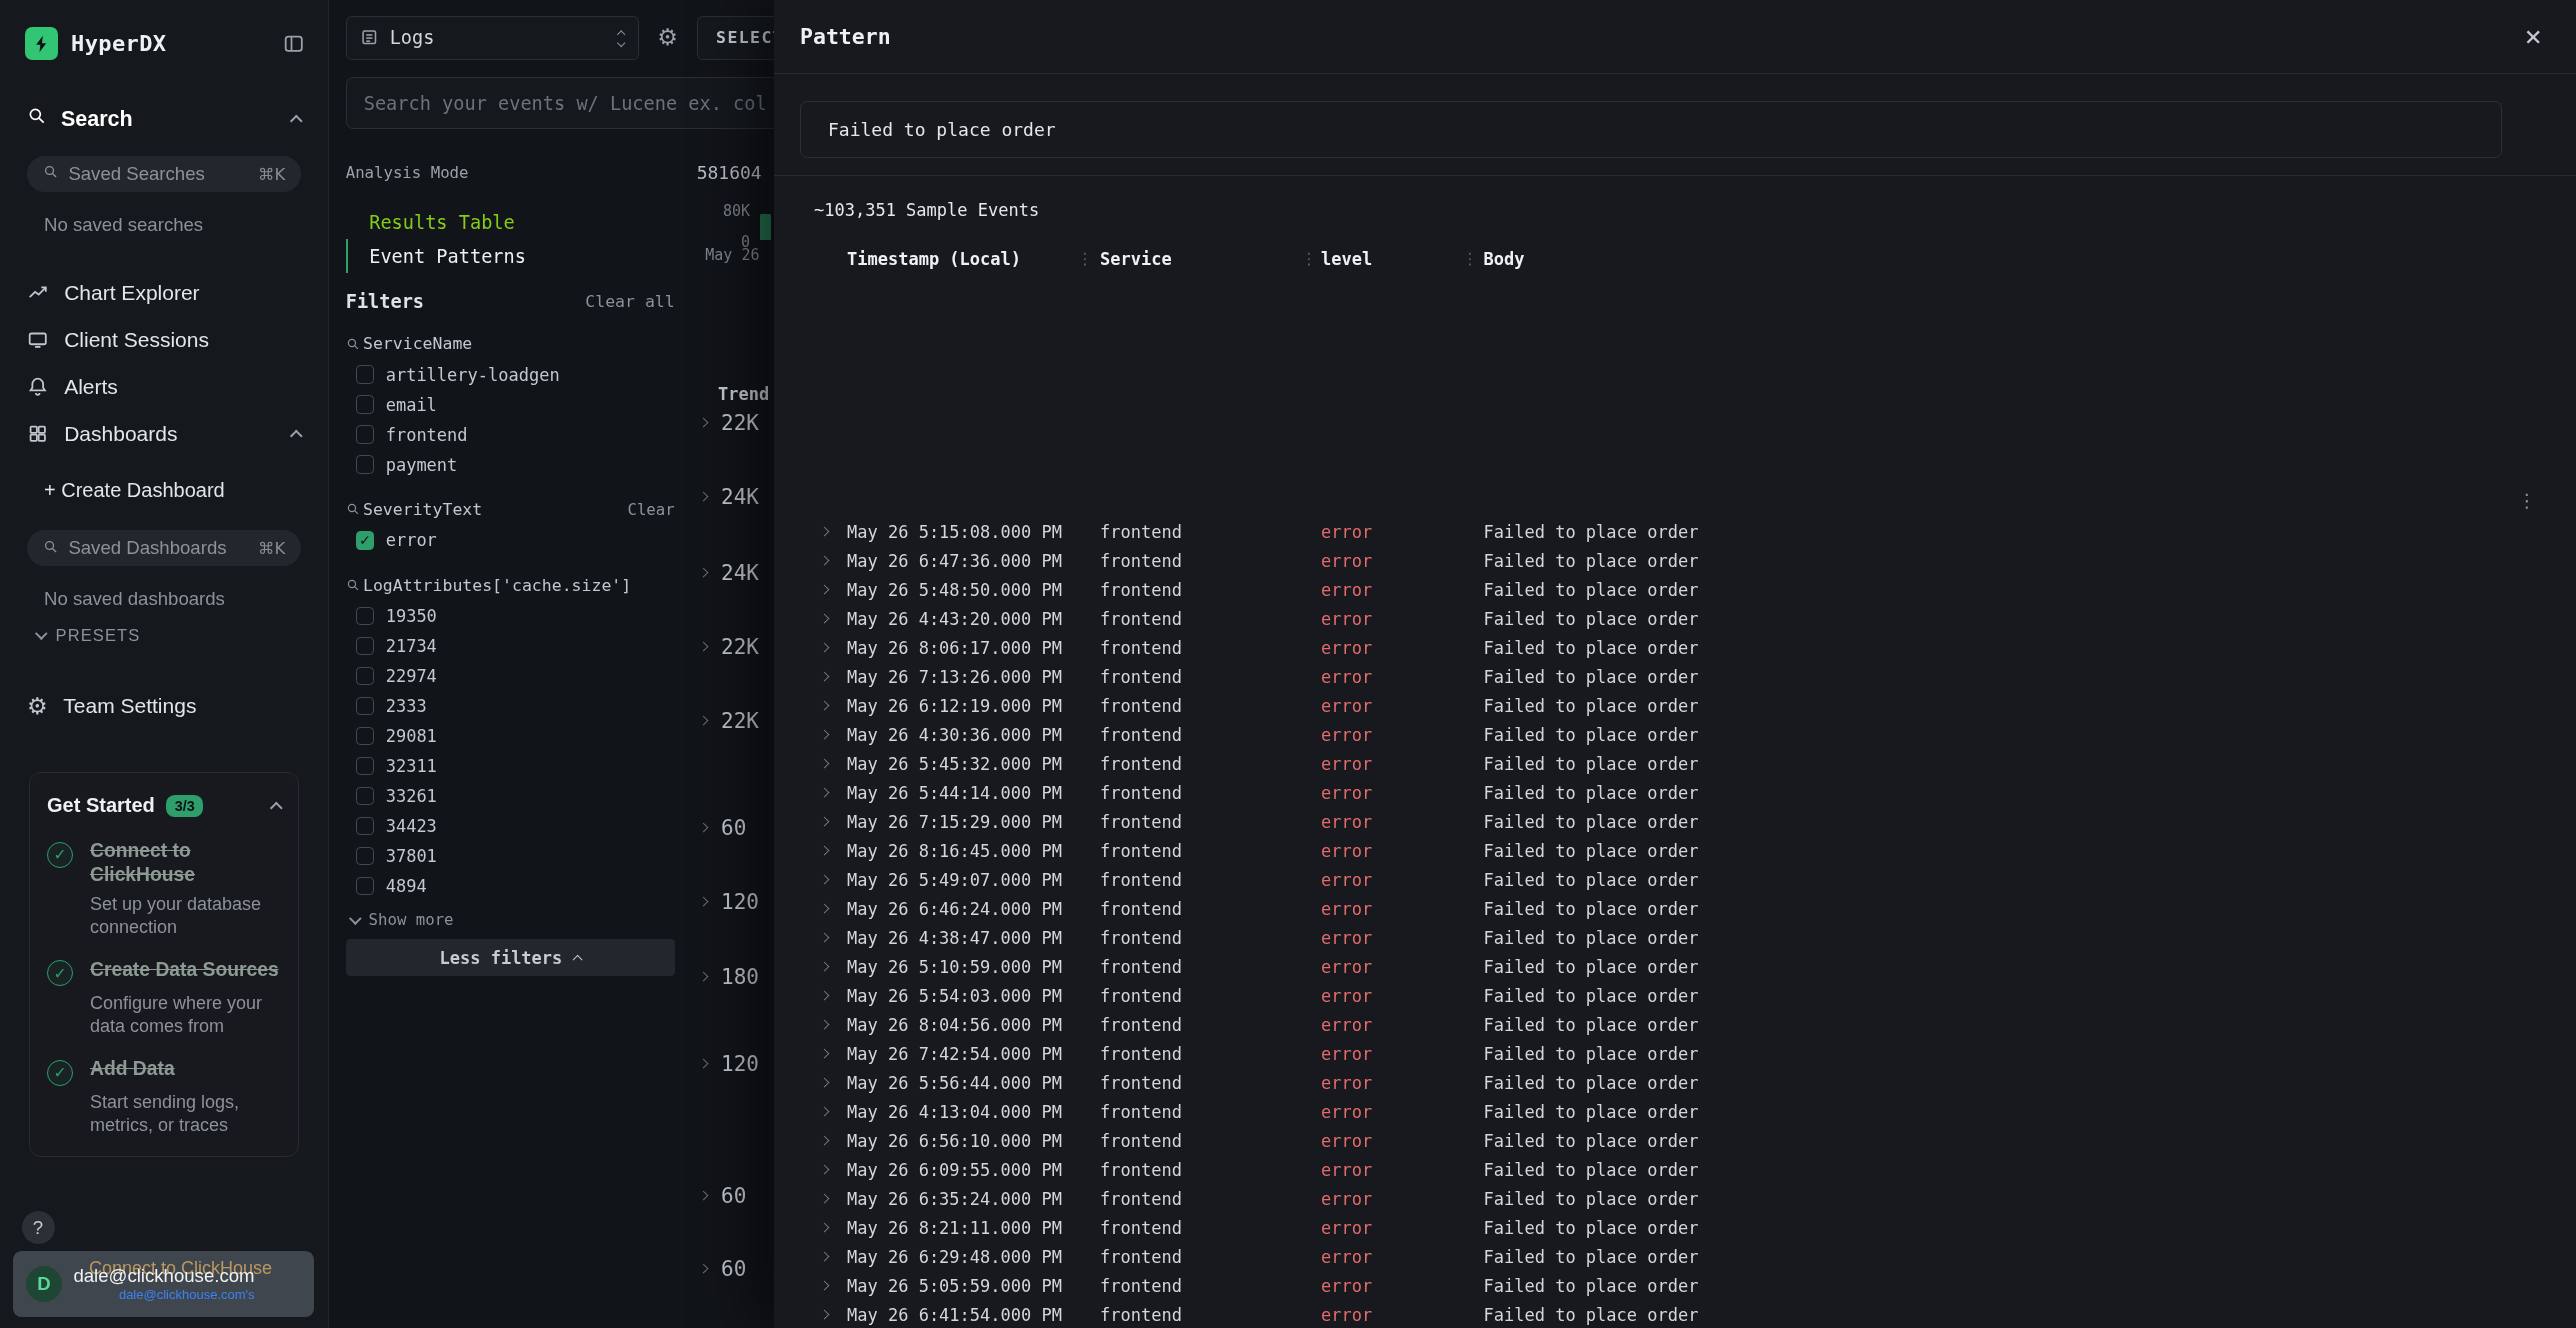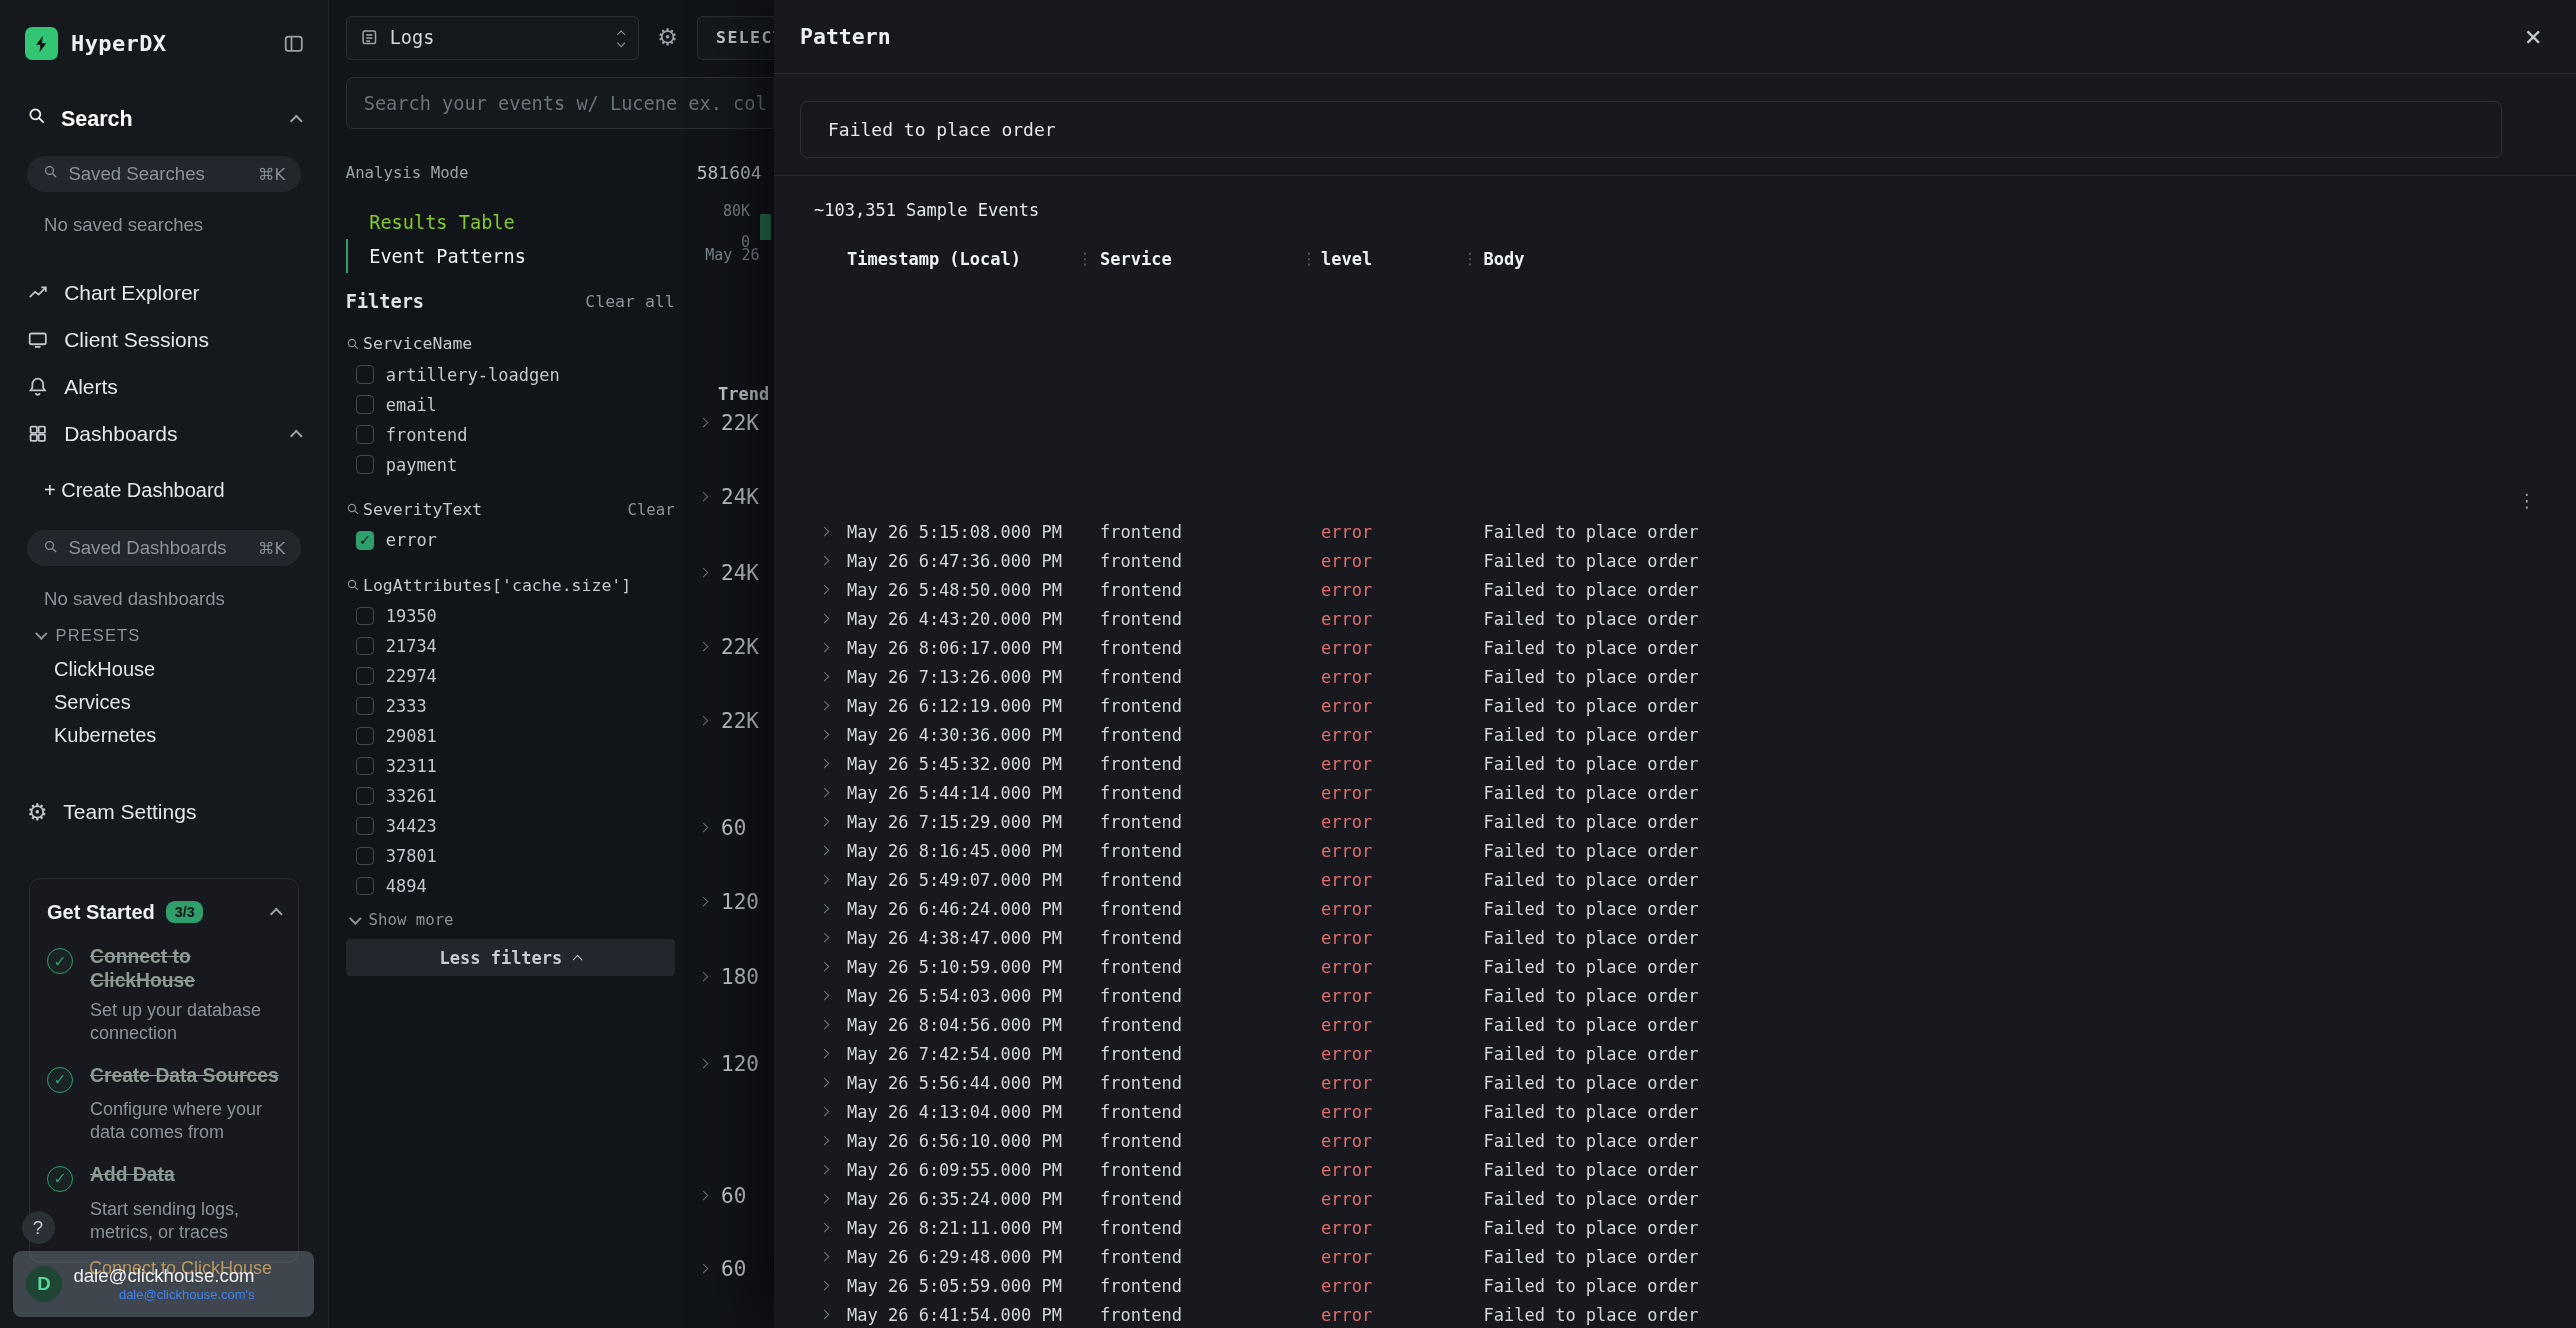--- a/index.html
+++ b/index.html
@@ -210,25 +210,20 @@
       </span>
       <span>Saved Dashboards</span>
       <span class="kbd">⌘K</span>
     </div>
     <div class="side-empty">No saved dashboards</div>
 
     <div class="presets-head">
       <span class="chv down"></span>
       <span>PRESETS</span>
     </div>
-    <div class="preset-list" id="preset-list">
-        <div class="preset-item">ClickHouse</div>
-        <div class="preset-item">Services</div>
-        <div class="preset-item">Kubernetes</div>
-      </div>
 
     <div class="nav-item team-row">
       <span class="icn gear-glyph">⚙</span>
       <span>Team Settings</span>
     </div>
 
     <div class="gs-card">
       <div class="gs-head">
         <span class="gs-title">Get Started</span>
         <span class="badge">3/3</span>

